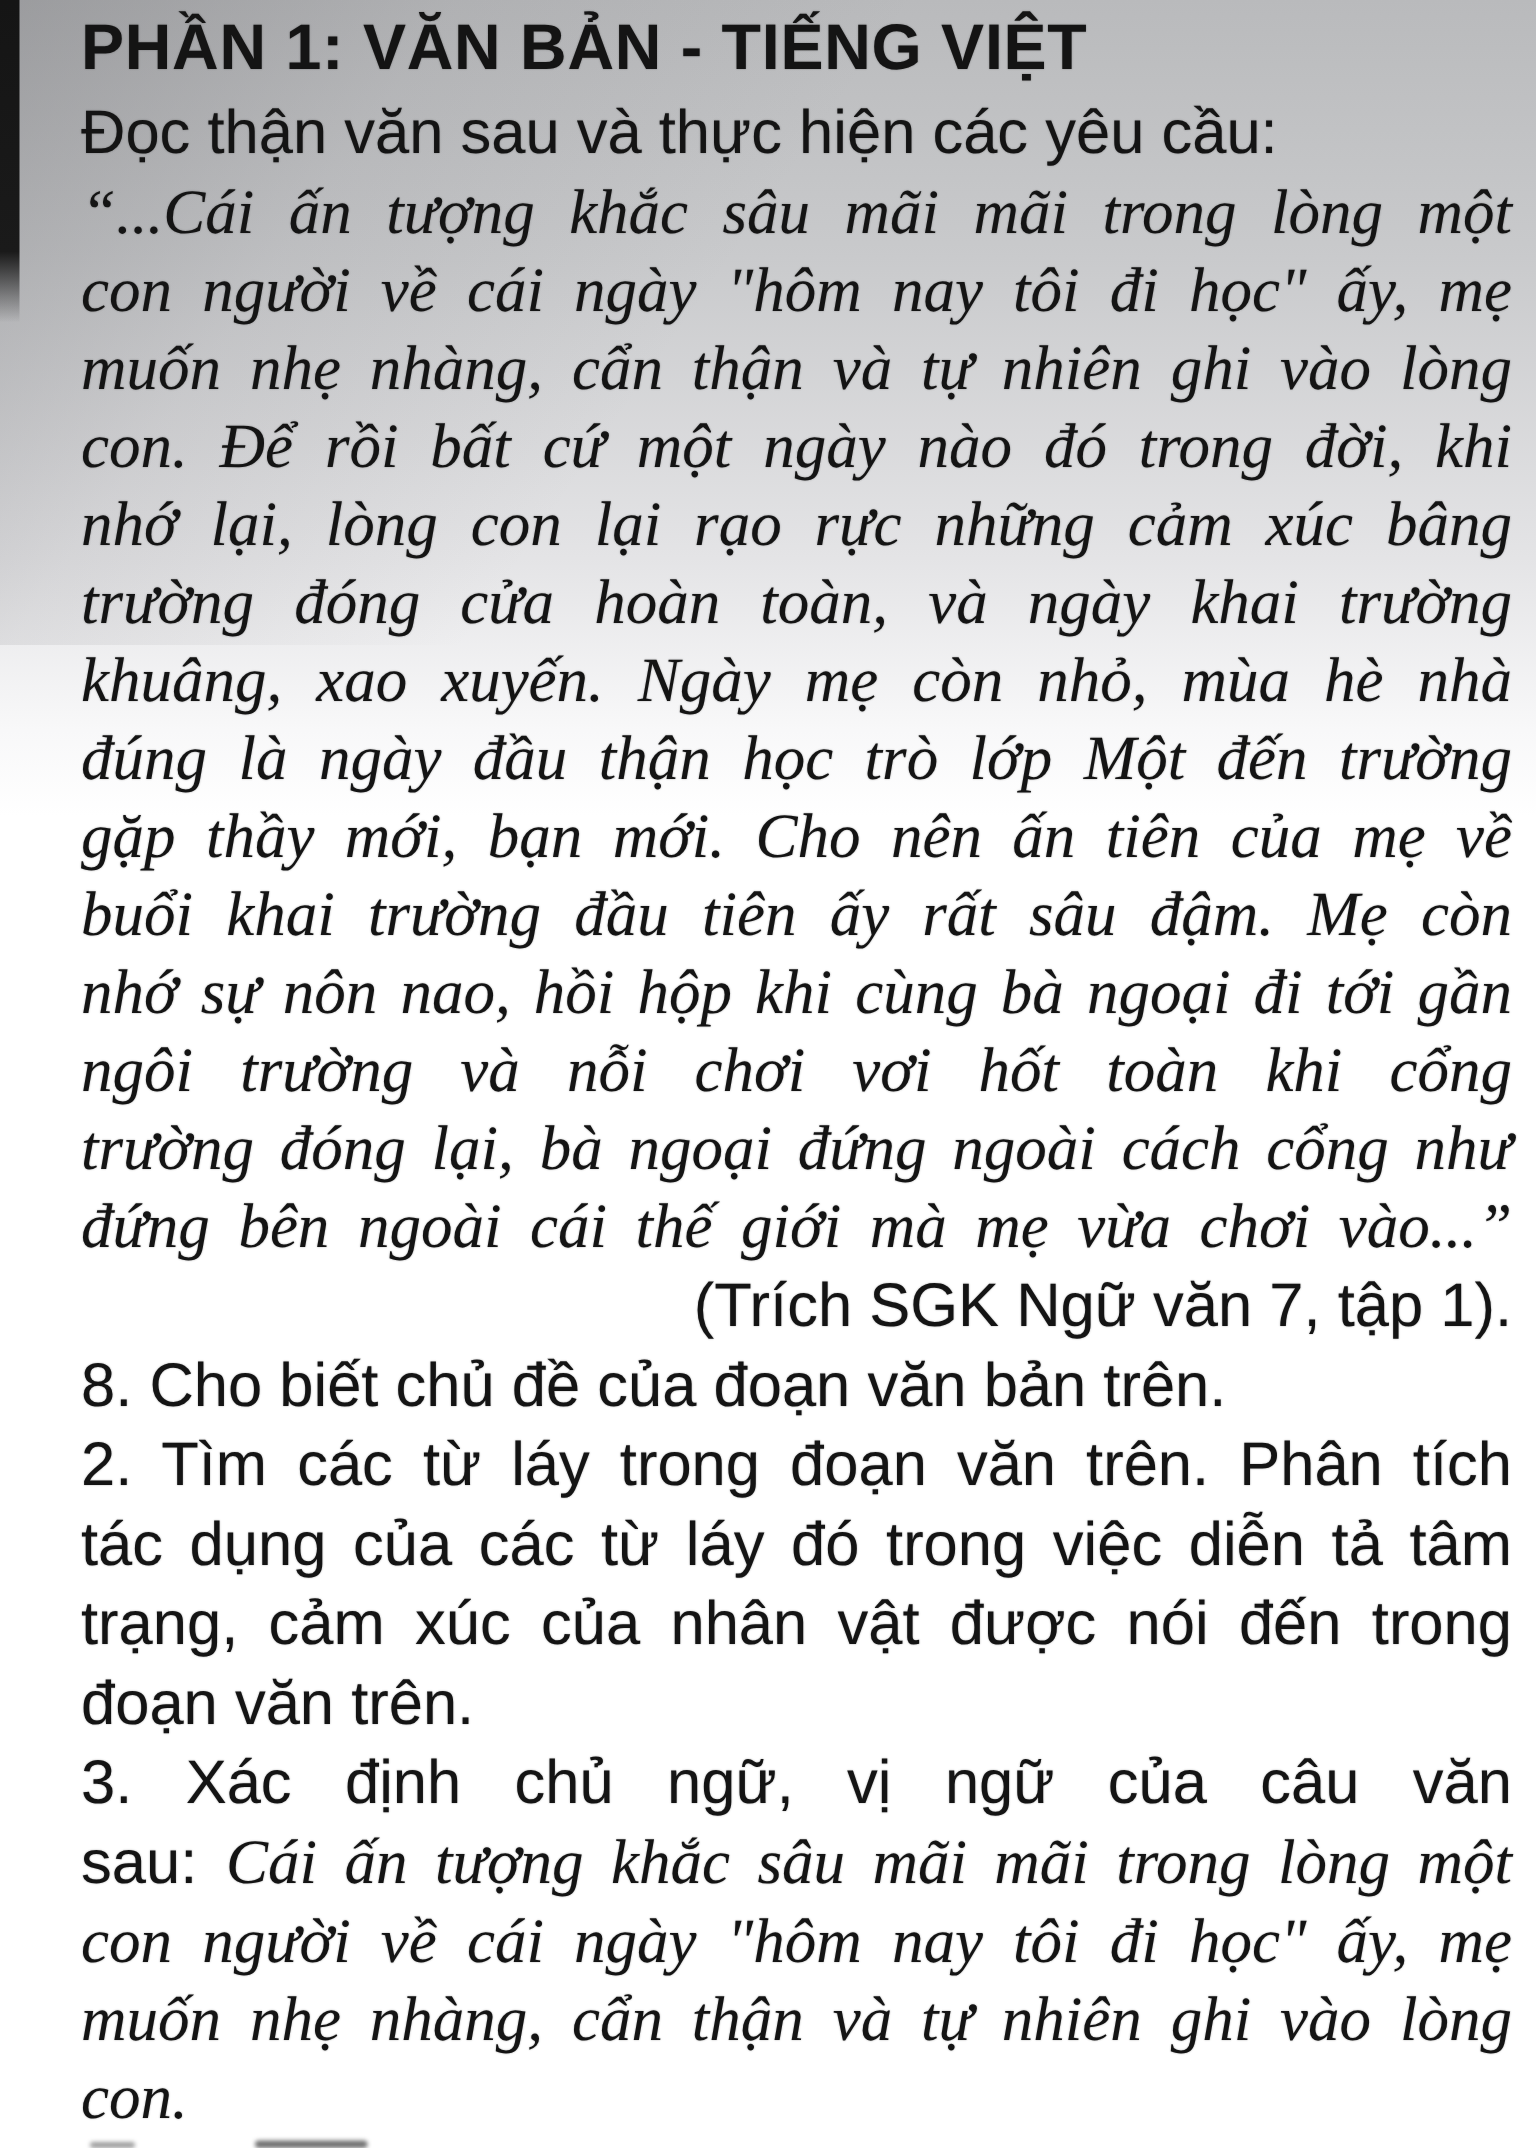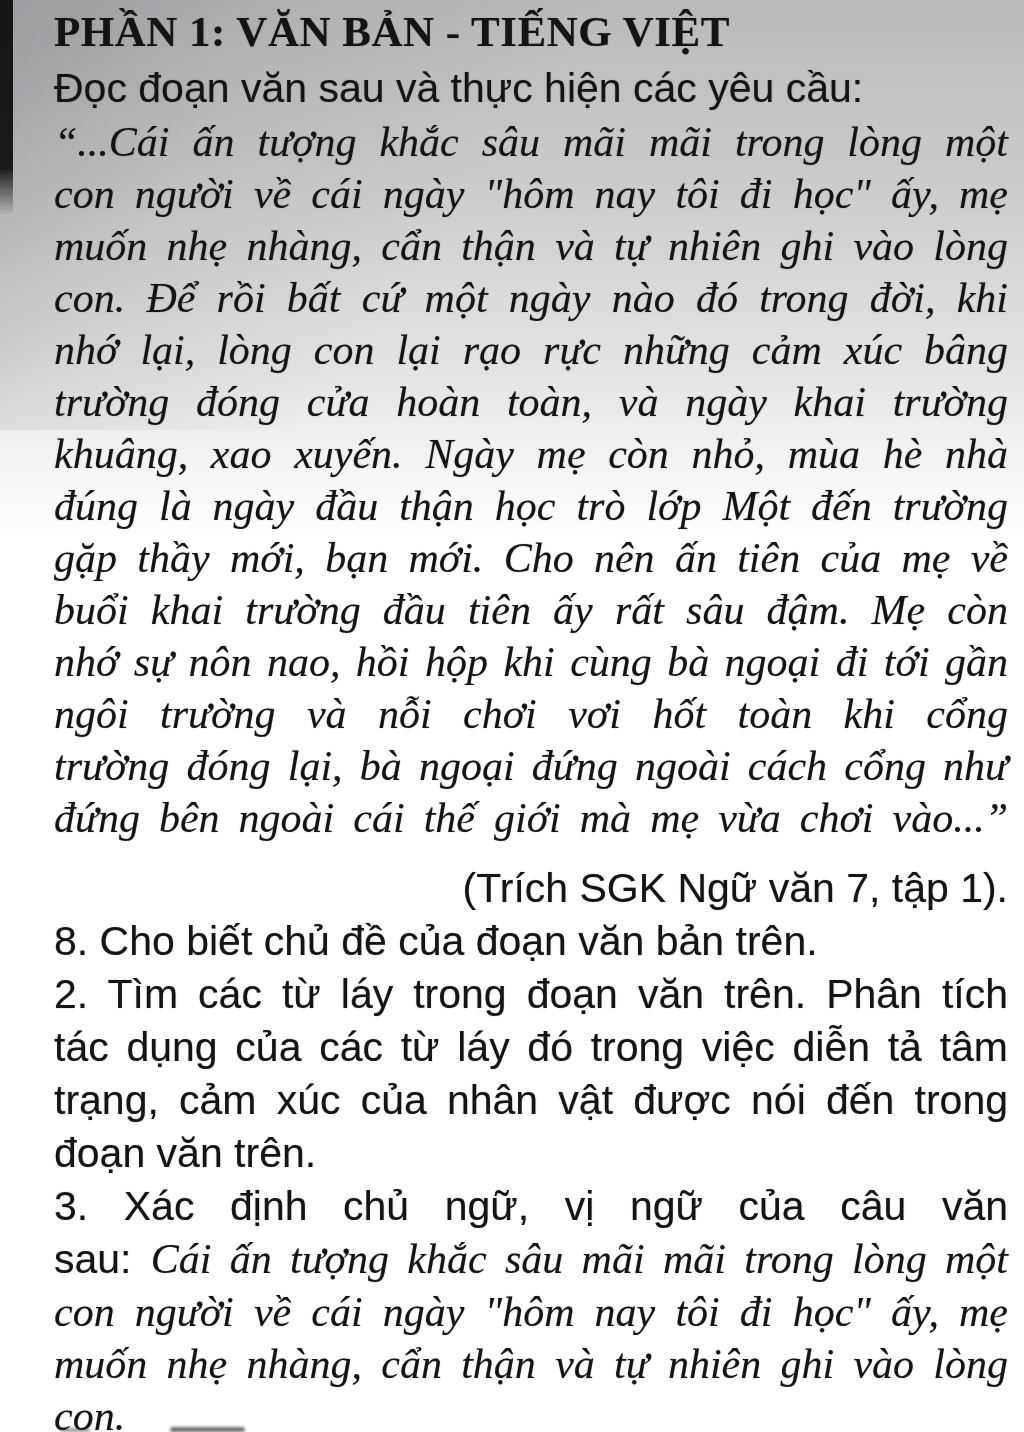--- a/index.html
+++ b/index.html
@@ -41,21 +41,21 @@
   .line {
     text-shadow: 0 0 1.2px rgba(45,45,45,0.45);
     white-space: nowrap;
   }
   .j {
     text-align: justify;
     text-align-last: justify;
     white-space: normal;
   }
   .heading {
-    font-family: Liberation Serif, serif;
+    font-family: Liberation Sans, sans-serif;
     font-weight: bold;
     font-size: 43px;
     line-height: 56px;
     letter-spacing: 0.5px;
   }
   .sans {
     font-family: "Liberation Sans", sans-serif;
     font-size: 41px;
   }
   .instruction {
@@ -65,21 +65,20 @@
     font-family: "Liberation Serif", serif;
     font-style: italic;
     font-size: 42px;
   }
   .quote-line {
     line-height: 52px;
   }
   .citation {
     line-height: 53px;
     text-align: right;
-    margin-top: 18px;
   }
   .q-line {
     line-height: 53px;
   }
   .bottom-artifact {
     position: absolute;
     bottom: 0;
     left: 170px;
     width: 75px;
     height: 5px;
@@ -103,21 +102,21 @@
 
 <div class="page">
 
   <div class="corner-shade"></div>
   <div class="edge-strip"></div>
 
   <div class="content">
 
     <div class="line heading">PHẦN 1: VĂN BẢN - TIẾNG VIỆT</div>
 
-    <div class="line sans instruction">Đọc đoạn văn sau và thực hiện các yêu cầu:</div>
+    <div class="line sans instruction">Đọc thận văn sau và thực hiện các yêu cầu:</div>
 
     <div>
       <div class="line serif-it quote-line j">“...Cái ấn tượng khắc sâu mãi mãi trong lòng một</div>
       <div class="line serif-it quote-line j">con người về cái ngày "hôm nay tôi đi học" ấy, mẹ</div>
       <div class="line serif-it quote-line j">muốn nhẹ nhàng, cẩn thận và tự nhiên ghi vào lòng</div>
       <div class="line serif-it quote-line j">con. Để rồi bất cứ một ngày nào đó trong đời, khi</div>
       <div class="line serif-it quote-line j">nhớ lại, lòng con lại rạo rực những cảm xúc bâng</div>
       <div class="line serif-it quote-line j">trường đóng cửa hoàn toàn, và ngày khai trường</div>
       <div class="line serif-it quote-line j">khuâng, xao xuyến. Ngày mẹ còn nhỏ, mùa hè nhà</div>
       <div class="line serif-it quote-line j">đúng là ngày đầu thận học trò lớp Một đến trường</div>

